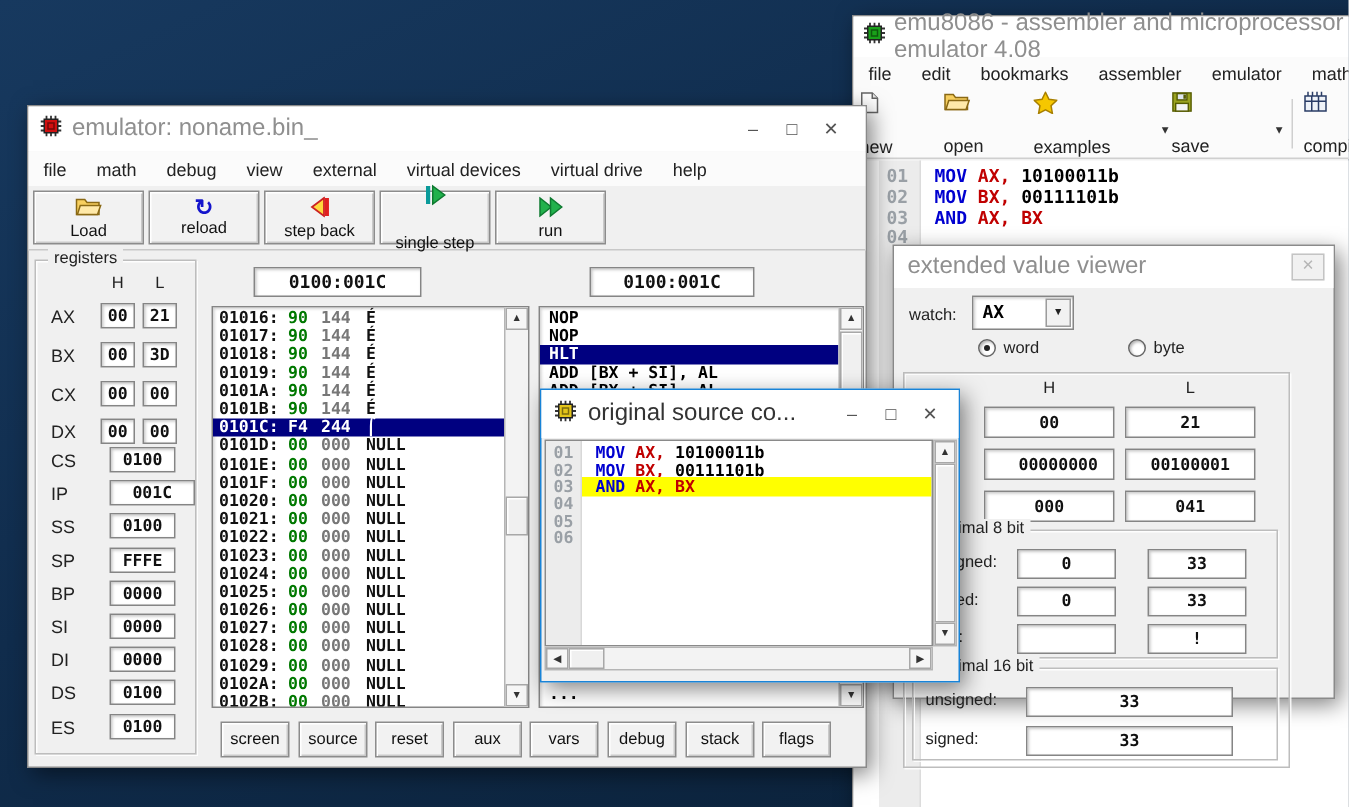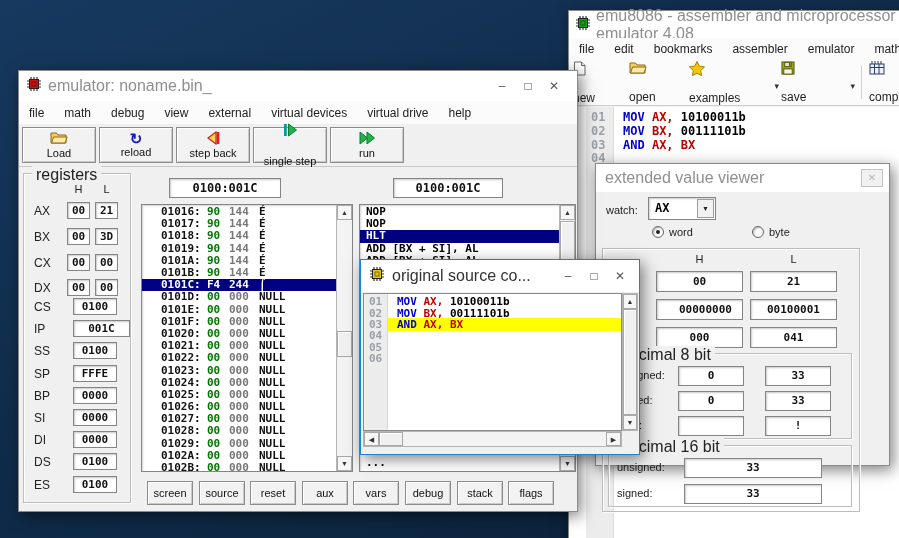--- a/index.html
+++ b/index.html
@@ -23,21 +23,21 @@
   .menu-item { padding:0 10px; }
   .btn { background:#f2f2f2; border:1px solid #8c8c8c;
          box-shadow: inset 1px 1px 0 #fff, inset -1px -1px 0 #c9c9c9; }
   .field { background:#fff; border:1px solid #858585;
            box-shadow: inset 1px 1px 2px rgba(0,0,0,.22);
            font-family:"DejaVu Sans Mono", monospace; font-weight:bold;
            text-align:center; color:#111; }
   .etched { border:1px solid #bdbdbd;
             box-shadow: inset 1px 1px 0 rgba(255,255,255,.9), 1px 1px 0 rgba(255,255,255,.85); }
   .group-label { position:absolute; top:-8px; left:8px; background:#f0f0f0;
-                 padding:0 4px; font-size:16px; color:#222; }
+                 padding:0 4px; font-size:11px; color:#222; }
   .term { font-family:"DejaVu Sans Mono", monospace; font-weight:bold; }
 
   
   #main-window { left:568px; top:10px; width:360px; height:552px; }
   #main-window .titlebar { height:27px; }
   #main-menubar { top:27px; height:22px; }
   #main-toolbar { position:absolute; left:0; right:0; top:49px; height:46px;
                   background:#fbfbfb; border-bottom:1px solid #cfcfcf; }
   .main-tbtn { position:absolute; top:2px; height:41px; display:flex; flex-direction:column;
                justify-content:center; font-size:12px; color:#222; gap:12px; }
@@ -80,21 +80,21 @@
 
   .addr-field { position:absolute; height:20px; font-size:12px; line-height:18px; }
   .list-panel { position:absolute; background:#fff; border:1px solid #858585;
                 box-shadow: inset 1px 1px 2px rgba(0,0,0,.18); overflow:hidden; }
   .vscroll { position:absolute; right:0; top:0; bottom:0; width:16px; background:#f3f3f3;
              border-left:1px solid #b5b5b5; }
   .sb-btn { position:absolute; left:0; right:0; height:15px; background:#f6f6f6;
             border:1px solid #a8a8a8; font-size:7px; color:#333; text-align:center; line-height:13px; }
   .sb-thumb { position:absolute; left:0; right:0; background:#f0f0f0; border:1px solid #a8a8a8;
               box-shadow: inset 1px 1px 0 #fff; }
-  .mrow { display:flex; height:12.2px; align-items:center; padding-left:19px;
+  .mrow { display:flex; height:12.2px; align-items:center; padding-left:4px;
           font-family:"DejaVu Sans Mono",monospace; font-weight:bold; font-size:11px; line-height:12px; }
   .m-addr { width:46px; color:#111; } .m-hex { width:22px; color:#007800; }
   .m-dec { width:30px; color:#777; } .m-ch { color:#111; }
   .mrow.sel { background:#000080; } .mrow.sel span { color:#fff; }
   .drow { height:12.2px; padding-left:6px; font-family:"DejaVu Sans Mono",monospace;
           font-weight:bold; font-size:11px; line-height:12px; color:#000; white-space:pre; }
   .drow.sel { background:#000080; color:#fff; }
   #dis-more { position:absolute; left:6px; bottom:2px; font-family:"DejaVu Sans Mono",monospace;
               font-weight:bold; font-size:11px; color:#000; }
   .bottom-btn { position:absolute; top:410px; width:46px; height:24px; font-size:11px;

